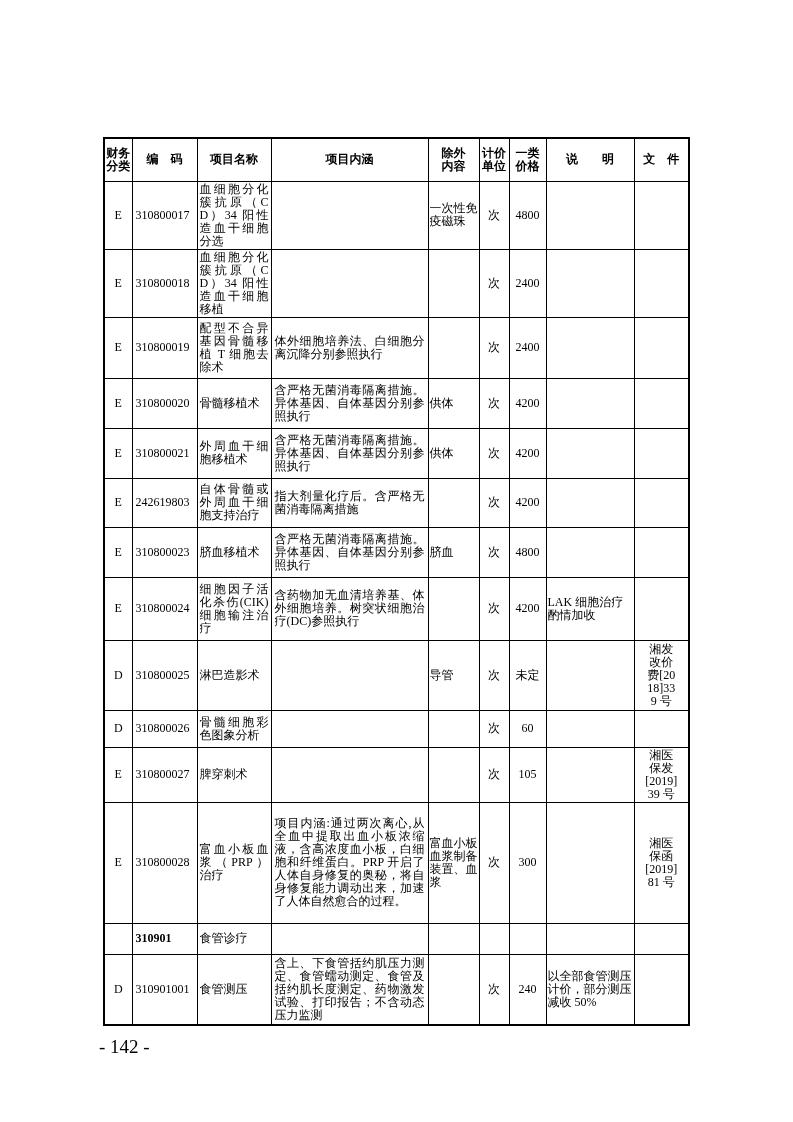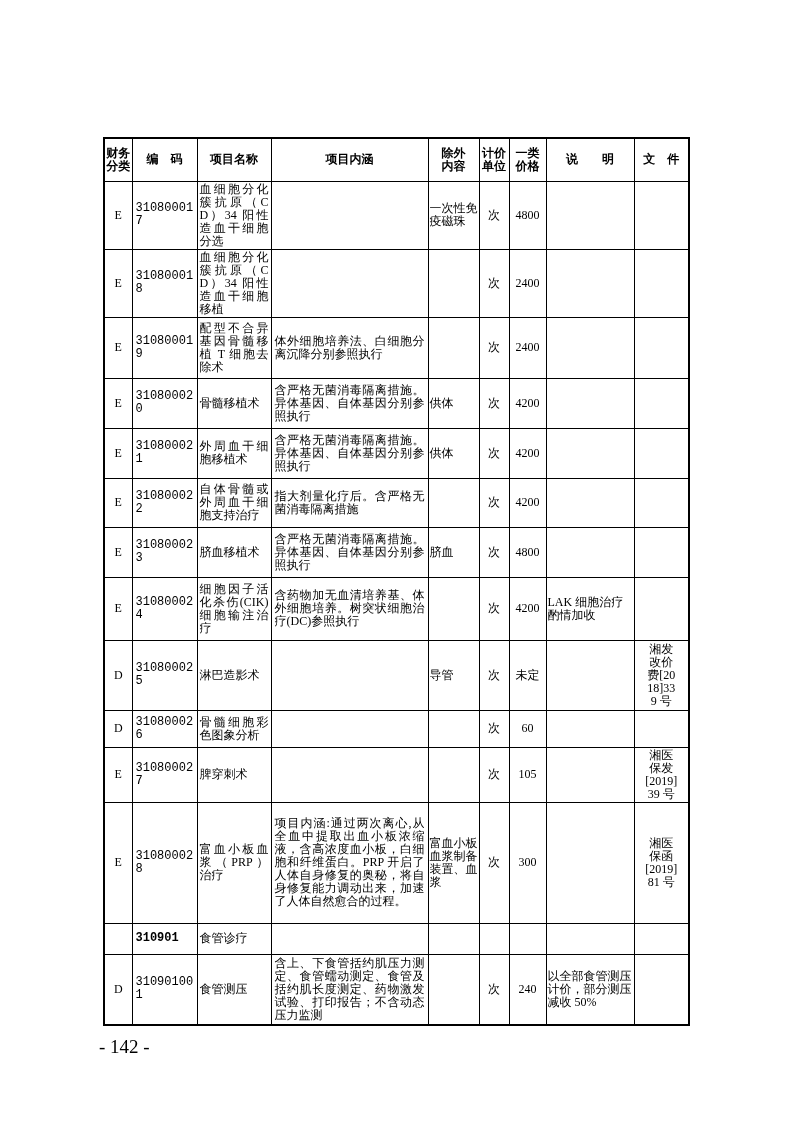--- a/index.html
+++ b/index.html
@@ -29,21 +29,21 @@
     word-break:break-all;
   }
   .price-table thead tr{height:43px;}
   .price-table th{
     font-weight:bold;
     text-align:center;
     white-space:pre-line;
     padding:0;
   }
   td.c-fin{text-align:center;}
-  td.c-code{text-align:left;padding-left:3px;font-family:Liberation Mono, monospace;}
+  td.c-code{text-align:left;padding-left:3px;}
   td.c-name{text-align:justify;padding:1px 2px;}
   td.c-content{text-align:justify;padding:1px 3px;}
   td.c-excluded{text-align:justify;padding:1px 1px;}
   td.c-unit{text-align:center;}
   td.c-price{text-align:center;}
   td.c-note{text-align:left;padding:15px 1px;}
   td.c-doc{text-align:center;padding:1px 10px;margin-top:28px;}
   tr.section td.c-code{font-weight:bold;}
   tr.section td.c-name{text-align:left;}
   .page-number{
@@ -139,21 +139,21 @@
           <td class="c-name">外周血干细胞移植术</td>
           <td class="c-content">含严格无菌消毒隔离措施。异体基因、自体基因分别参照执行</td>
           <td class="c-excluded">供体</td>
           <td class="c-unit">次</td>
           <td class="c-price">4200</td>
           <td class="c-note"></td>
           <td class="c-doc"></td>
         </tr>
         <tr style="height: 49px;">
           <td class="c-fin">E</td>
-          <td class="c-code">310800022</td>
+          <td class="c-code">242619803</td>
           <td class="c-name">自体骨髓或外周血干细胞支持治疗</td>
           <td class="c-content">指大剂量化疗后。含严格无菌消毒隔离措施</td>
           <td class="c-excluded"></td>
           <td class="c-unit">次</td>
           <td class="c-price">4200</td>
           <td class="c-note"></td>
           <td class="c-doc"></td>
         </tr>
         <tr style="height: 50px;">
           <td class="c-fin">E</td>

